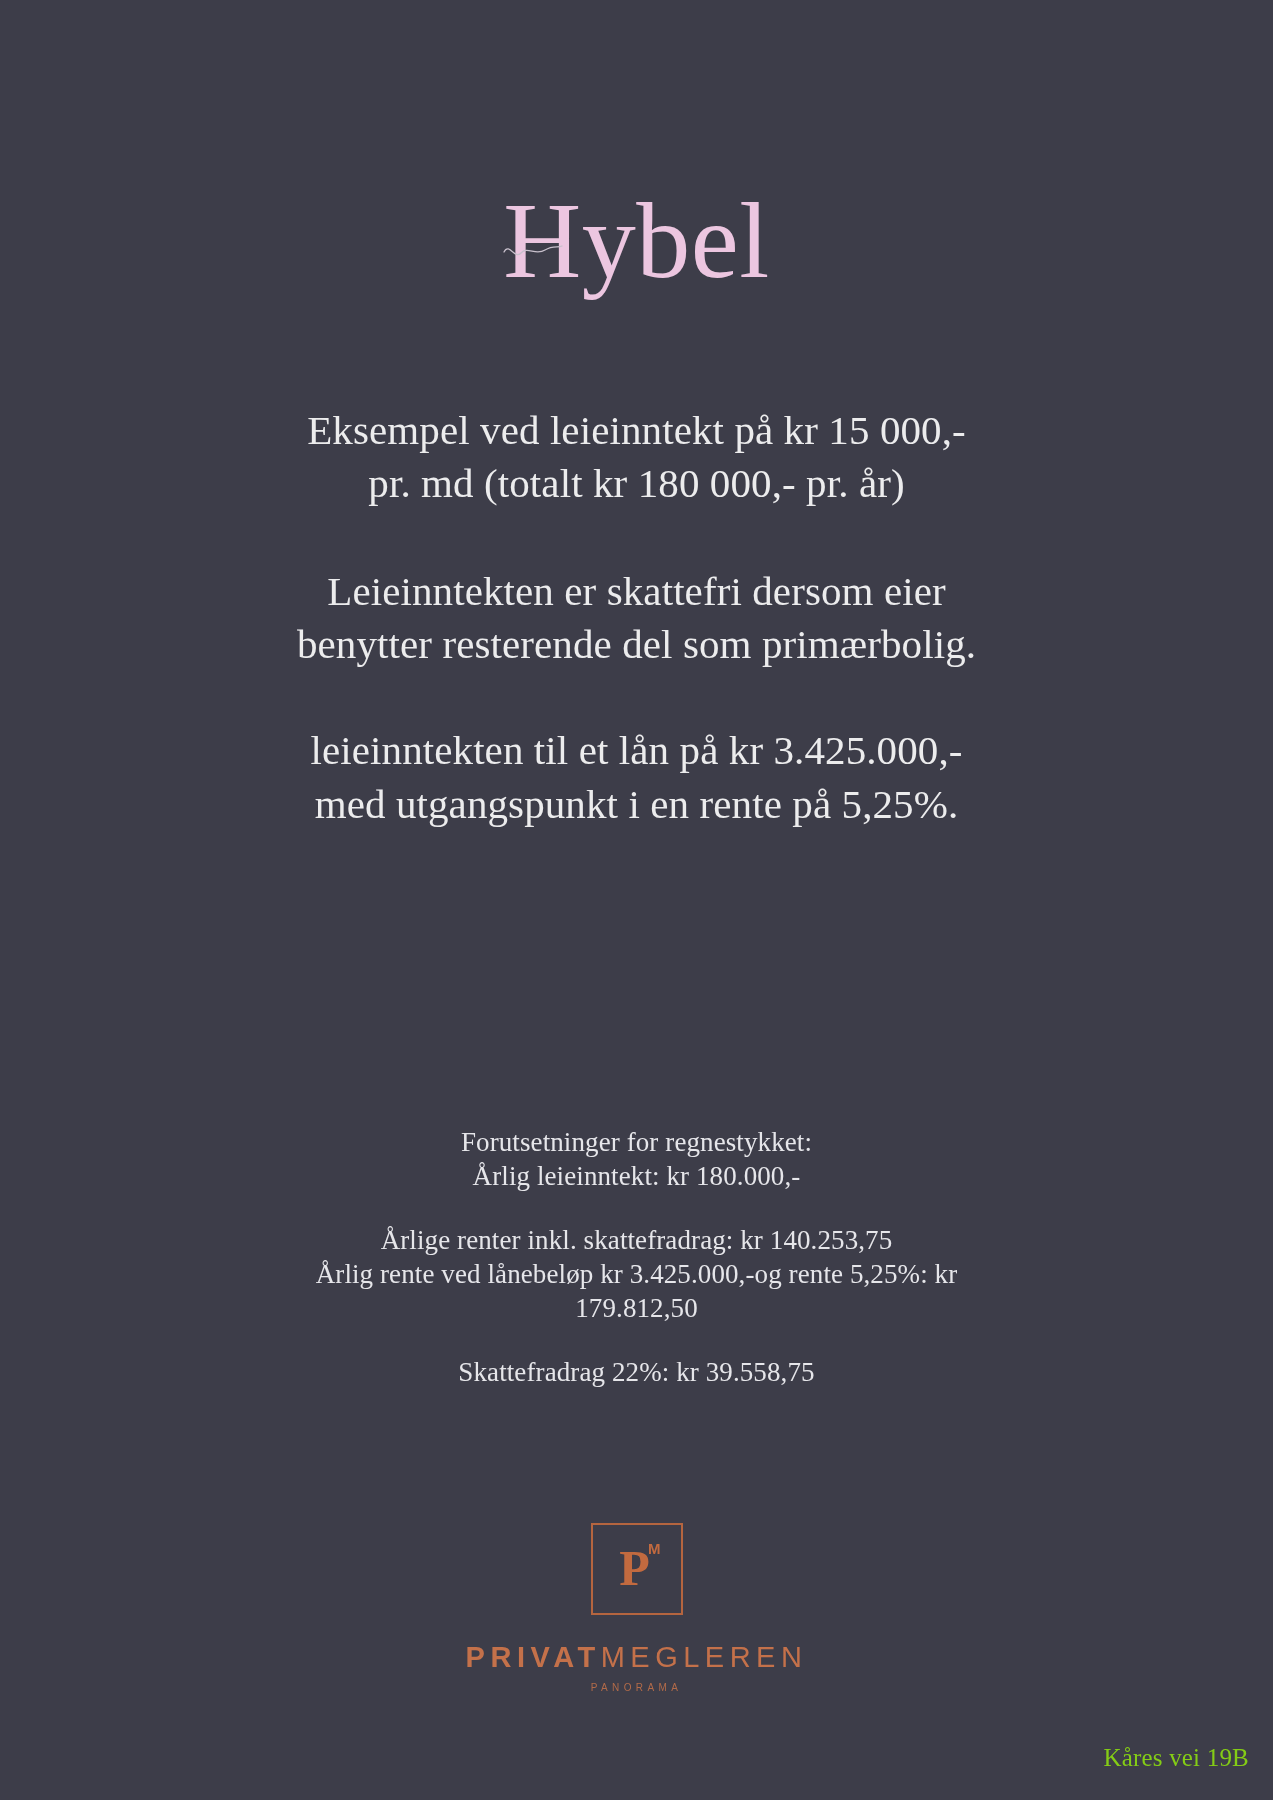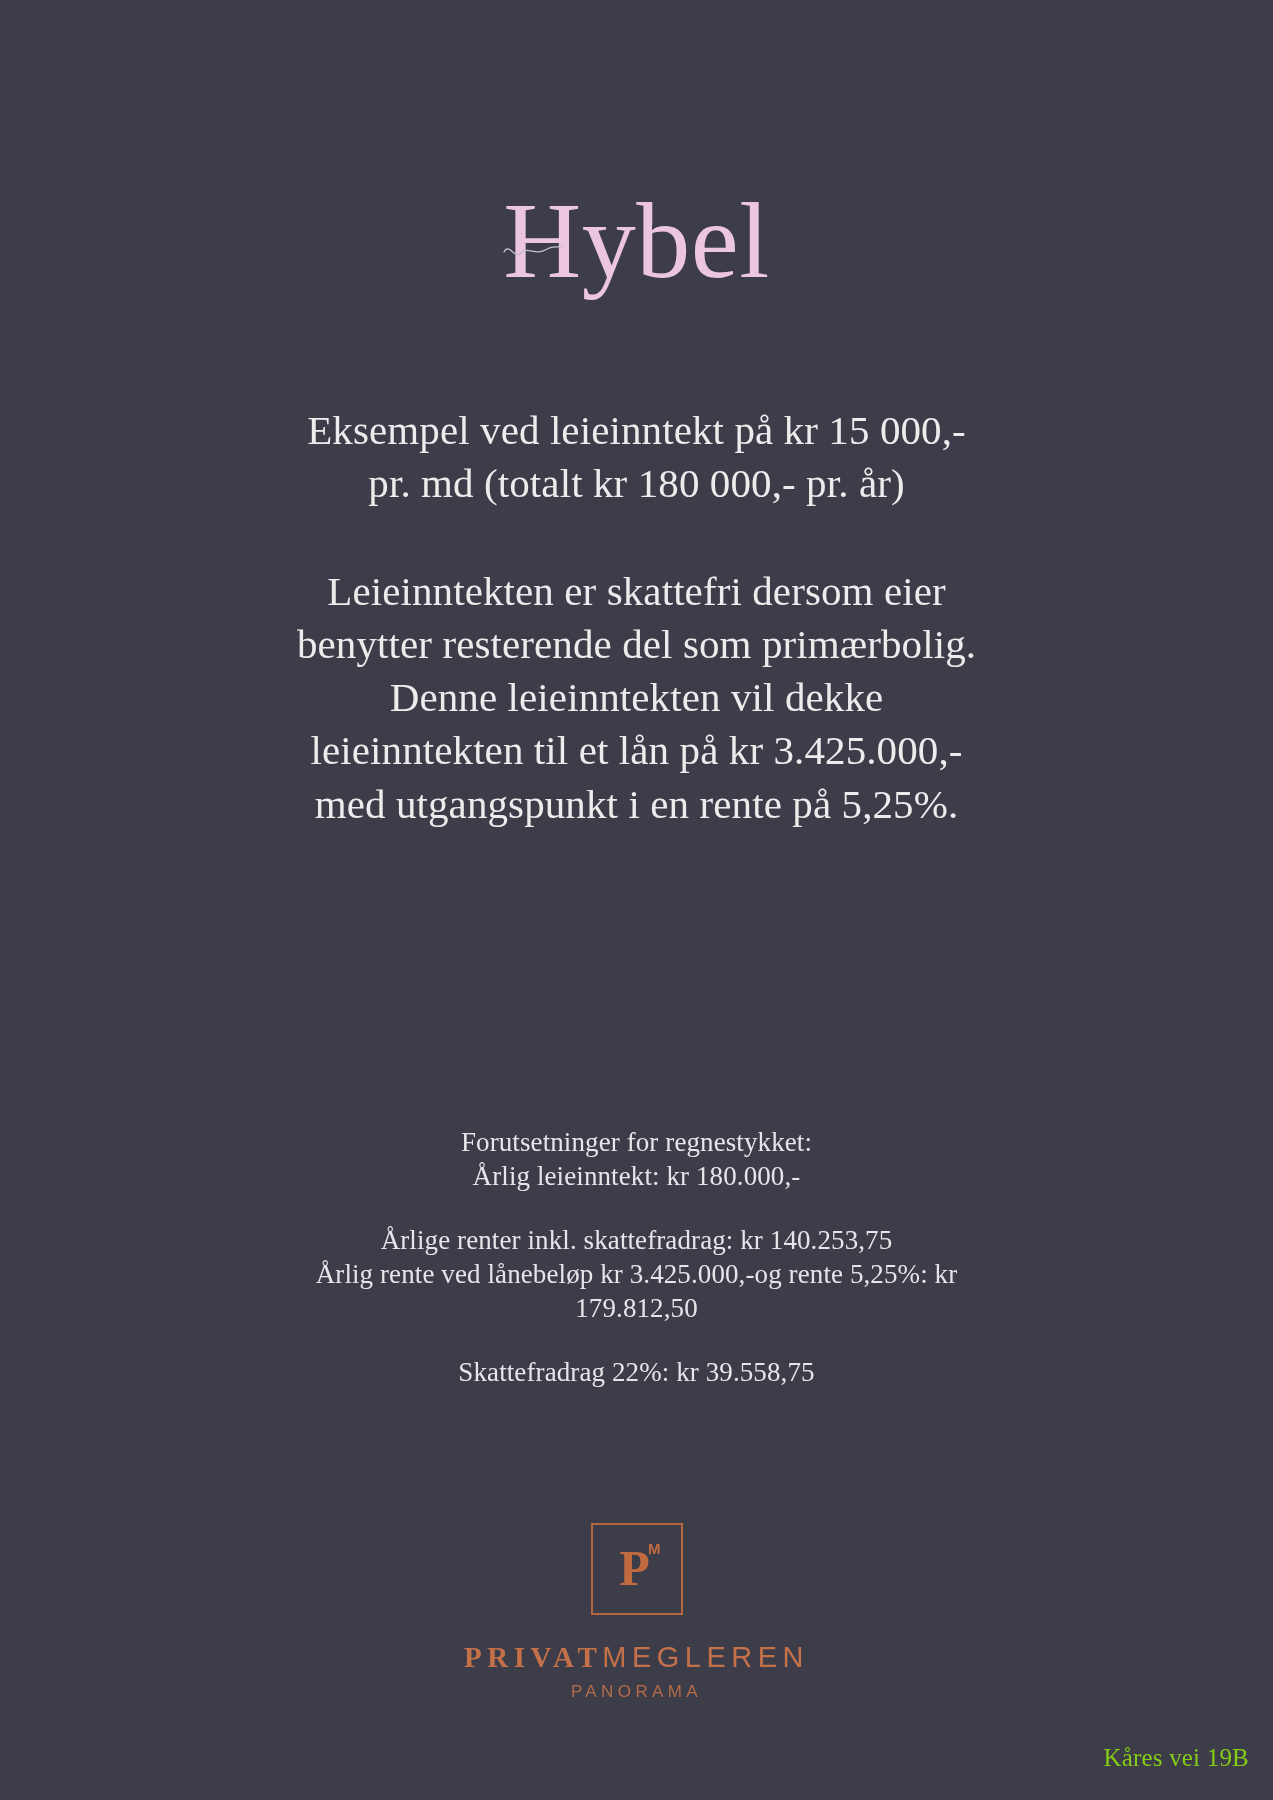--- a/index.html
+++ b/index.html
@@ -137,26 +137,26 @@
     line-height: 1;
   }
   .wordmark {
     margin-top: 22px;
     font-family: "Liberation Sans", "DejaVu Sans", sans-serif;
     font-size: 29px;
     letter-spacing: 5.5px;
     color: #c4714a;
     white-space: nowrap;
   }
-  .wordmark .wm-a { font-weight: 700; font-family: Liberation Serif, serif; }
+  .wordmark .wm-a { font-weight: 700; }
   .wordmark .wm-b { font-weight: 400; }
   .sub-wordmark {
     margin-top: 8px;
     font-family: "Liberation Sans", "DejaVu Sans", sans-serif;
-    font-size: 17px;
+    font-size: 10px;
     letter-spacing: 4.4px;
     font-weight: 400;
     color: #b9apersist;
     color: #b36b49;
   }
 
   
   .footer-addr {
     position: absolute;
     right: 24px;
@@ -183,21 +183,21 @@
 
   <div class="body-block">
     <p class="body-para">
       <span>Eksempel ved leieinntekt på kr 15 000,-</span><br>
       <span>pr. md (totalt kr 180 000,- pr. år)</span>
     </p>
     <div class="para-gap"></div>
     <p class="body-para">
       <span>Leieinntekten er skattefri dersom eier</span><br>
       <span>benytter resterende del som primærbolig.</span><br>
-      <span>Denne leieinntekten vil dekke</span><br>
+      <br>
       <span>leieinntekten til et lån på kr 3.425.000,-</span><br>
       <span>med utgangspunkt i en rente på 5,25%.</span>
     </p>
   </div>
 
   <div class="assump-block">
     <p class="assump-line">
       <span>Forutsetninger for regnestykket:</span><br>
       <span>Årlig leieinntekt: kr 180.000,-</span>
     </p>

